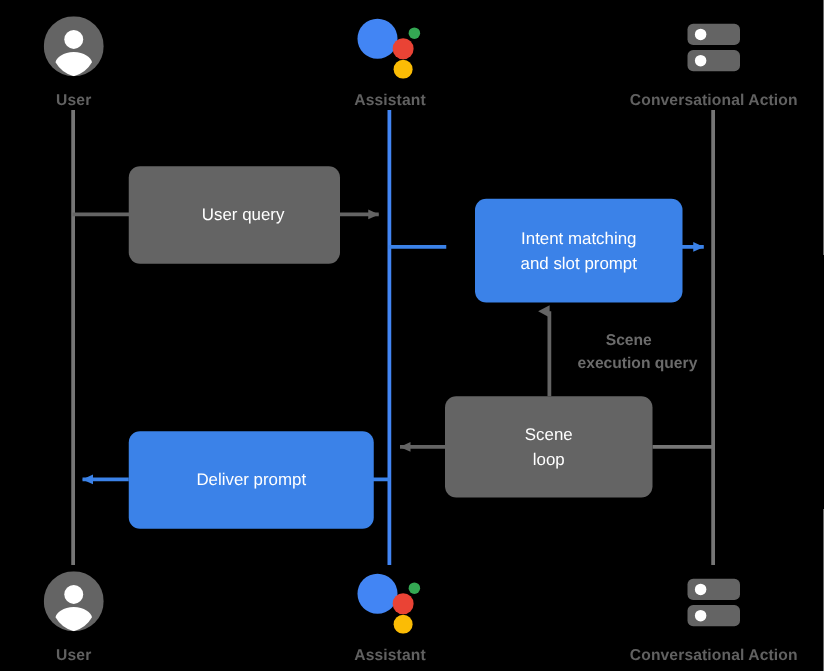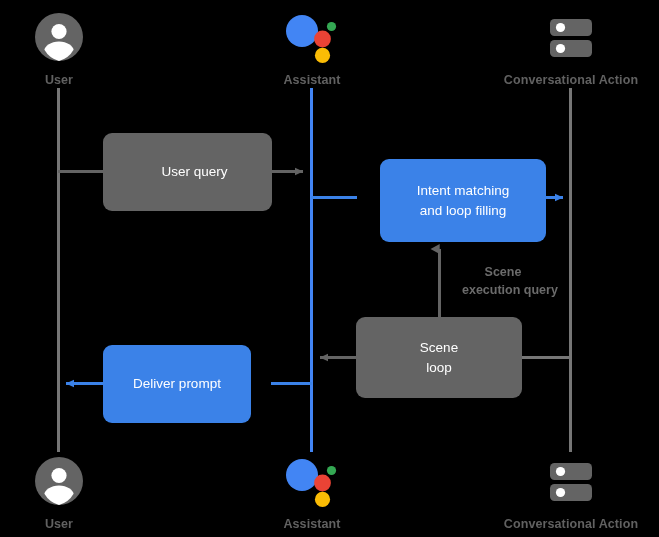--- a/index.html
+++ b/index.html
@@ -173,32 +173,32 @@
     <div class="actor-label">Conversational Action</div>
   </div>
 
   <div class="node-box node-gray" style="left:103px; top:133px; width:169px; height:78px;padding-left:24px;">
     <span>User query</span>
   </div>
 
   <div class="node-box node-blue" style="left:356px; top:159px; width:166px; height:83px;margin-left:24px;">
     <span>
       <span>Intent matching</span><br>
-      <span>and loop filling</span>
+      <span>and slot prompt</span>
     </span>
   </div>
 
   <div class="node-box node-gray" style="left:356px; top:317px; width:166px; height:81px;">
     <span>
       <span>Scene</span><br>
       <span>loop</span>
     </span>
   </div>
 
-  <div class="node-box node-blue" style="left:103px; top:345px; width:148px; height:78px;">
+  <div class="node-box node-blue" style="left:103px; top:345px; width:196px; height:78px;">
     <span>Deliver prompt</span>
   </div>
 
   <div class="loop-label" style="left:462px; top:264px; width:160px; text-align:left;">
     <span style="display:block; text-align:center; width:82px; margin-left:0;">Scene</span>
     <span style="display:block;">execution query</span>
   </div>
 
   <div class="actor" style="left:-11px; top:452px;">
     <div class="icon-wrap">

